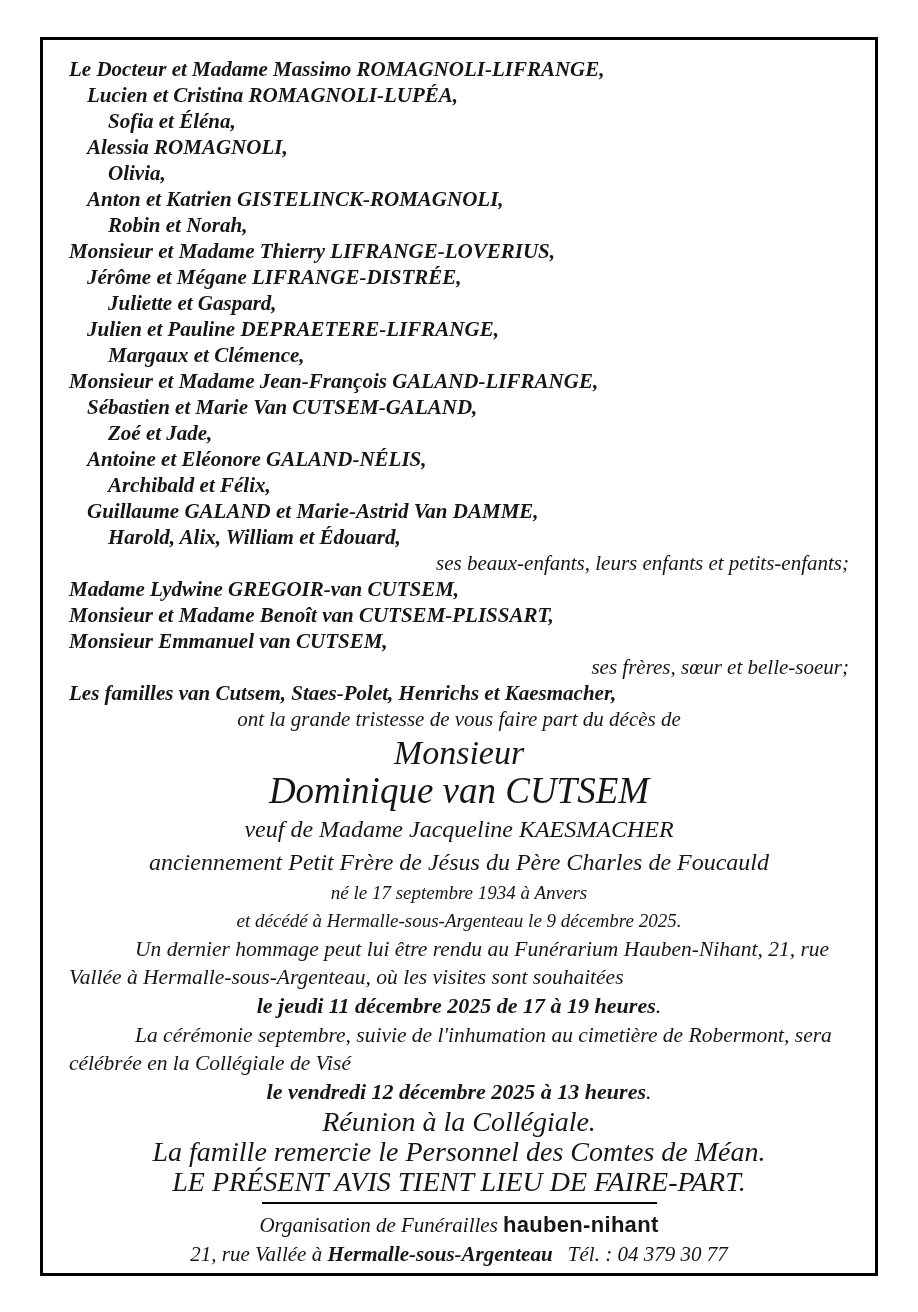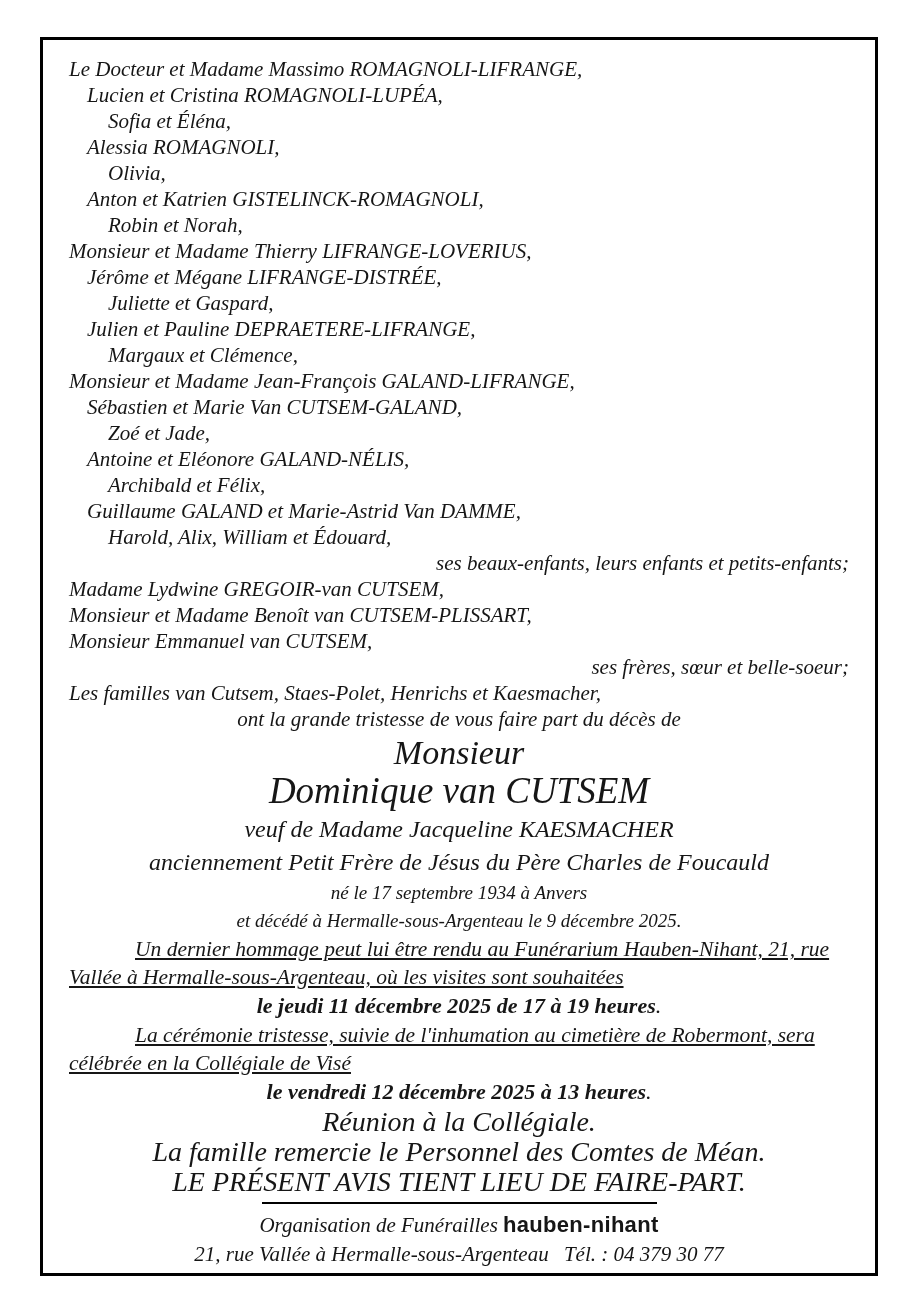--- a/index.html
+++ b/index.html
@@ -10,41 +10,41 @@
     color:#161616;
   }
   .card {
     position:absolute; top:37px; left:40px; right:40px; bottom:36px;
     border:3px solid #000;
     padding:16px 26px 10px 26px;
     font-style:italic;
     overflow:hidden;
   }
   .fam { font-size:21px; line-height:26px; }
-  .fam .line { white-space:nowrap; }
+  .fam .line { white-space:nowrap;font-weight:bold; }
   .i1 { padding-left:18px; }
   .i2 { padding-left:39px; }
   .note { text-align:right; }
   .center { text-align:center; }
   .salutation { font-size:34px; font-weight:normal; text-align:center; margin-top:5px; line-height:32px; }
   .deceased-name { font-size:37px; font-weight:normal; text-align:center; line-height:44px; }
   .sub { font-size:24px; text-align:center; line-height:33px; }
   .meta { font-size:19px; text-align:center; line-height:28px; }
-  .para { font-size:21.5px; line-height:28px; text-indent:66px;text-decoration:underline; }
+  .para { font-size:21.5px; line-height:28px; text-indent:66px; }
   .bold-line { font-size:22px; font-weight:bold; text-align:center; line-height:30px; }
   .bold-line .suffix { font-weight:normal; }
   .plain-line { font-size:28px; text-align:center; line-height:30px; }
   .divider { width:395px; border:none; border-top:2px solid #000; margin:5px auto 6px auto; }
   .footer-line { font-size:21px; text-align:center; line-height:29px; }
   .brand {
     font-family:"Liberation Sans","DejaVu Sans",sans-serif;
     font-style:normal; font-weight:bold; font-size:22px; letter-spacing:0.3px;margin-top:31px;
   }
   .phone { margin-left:10px; }
-  b, strong { font-weight:normal; }
+  b, strong { font-weight:bold; }
 </style>
 </head>
 <body>
 
 <div class="card">
 
   <div class="fam">
     <div class="line">Le Docteur et Madame Massimo ROMAGNOLI-LIFRANGE,</div>
     <div class="line i1">Lucien et Cristina ROMAGNOLI-LUPÉA,</div>
     <div class="line i2">Sofia et Éléna,</div>
@@ -85,21 +85,21 @@
     <div class="meta">né le 17 septembre 1934 à Anvers</div>
     <div class="meta">et décédé à Hermalle-sous-Argenteau le 9 décembre 2025.</div>
   </div>
 
   <div>
     <div class="para">Un dernier hommage peut lui être rendu au Funérarium Hauben-Nihant, 21, rue Vallée à Hermalle-sous-Argenteau, où les visites sont souhaitées</div>
     <div class="bold-line"><span>le jeudi 11 décembre 2025 de 17 à 19 heures</span><span class="suffix">.</span></div>
   </div>
 
   <div>
-    <div class="para">La cérémonie tristesse, suivie de l'inhumation au cimetière de Robermont, sera célébrée en la Collégiale de Visé</div>
+    <div class="para">La cérémonie septembre, suivie de l'inhumation au cimetière de Robermont, sera célébrée en la Collégiale de Visé</div>
     <div class="bold-line"><span>le vendredi 12 décembre 2025 à 13 heures</span><span class="suffix">.</span></div>
     <div class="plain-line">Réunion à la Collégiale.</div>
   </div>
 
   <div class="plain-line">La famille remercie le Personnel des Comtes de Méan.</div>
   <div class="plain-line">LE PRÉSENT AVIS TIENT LIEU DE FAIRE-PART.</div>
 
   <hr class="divider">
 
   <div class="footer-line">

